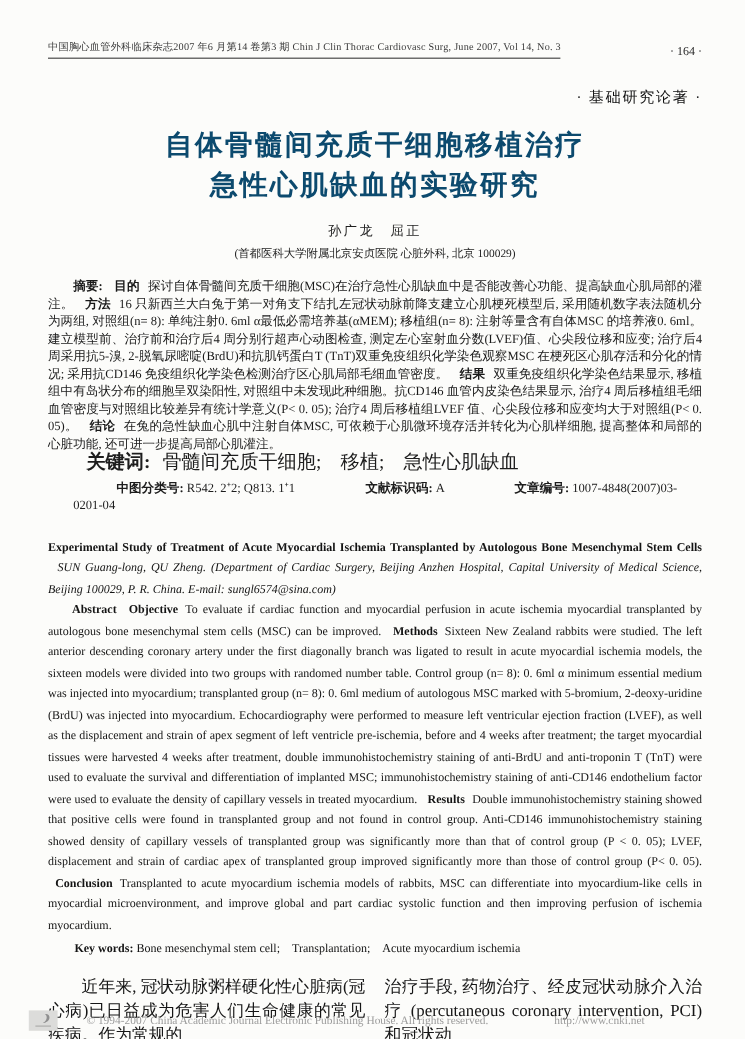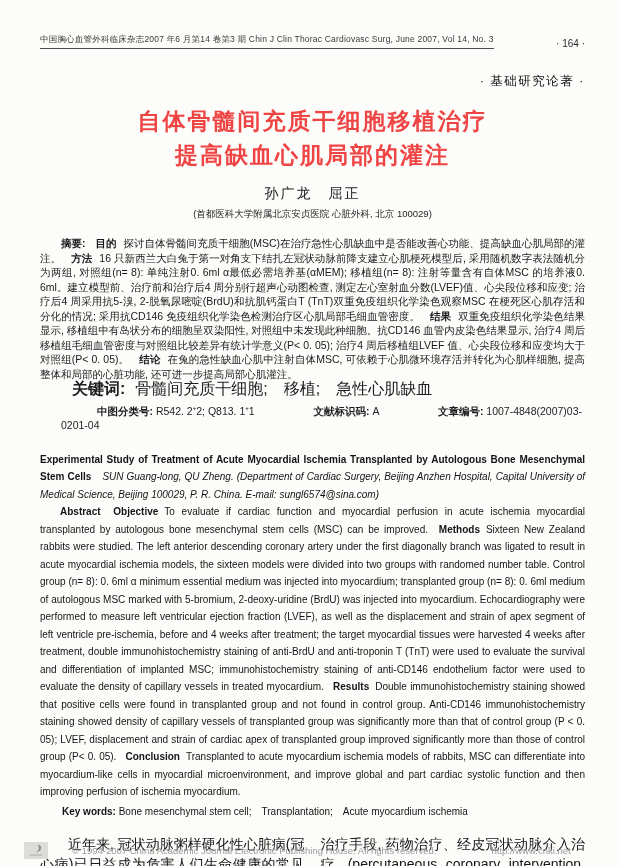--- a/index.html
+++ b/index.html
@@ -4,32 +4,32 @@
 <style>
   html,body { margin:0; padding:0; background:#e9e9e6; }
   .page {
     position:relative;
     width:621px; height:866px;
     margin:0 auto;
     background:#fcfcfa;
     overflow:hidden;
     box-sizing:border-box;
     padding:34px 36px 0 40px;
-    font-family:Liberation Sans, sans-serif;
+    font-family:Liberation Serif, serif;
     color:#1d1d1d;
   }
   
   .hdr { display:flex; justify-content:space-between; align-items:flex-end; }
   .hdr-cite { font-size:8.5px; color:#3a3a3a; border-bottom:1px solid #4a4a4a; padding-bottom:2px; letter-spacing:0.2px; }
   .hdr-page { font-size:10px; color:#2a2a2a; }
   
   .section-label { text-align:right; font-size:12.5px; margin-top:24px; letter-spacing:1.5px; color:#111; }
   
-  .title { text-align:center; font-size:23px; font-weight:700; line-height:34px; margin-top:14px; letter-spacing:2px; color:#ef4444; }
-  .authors { text-align:center; font-size:14px; margin-top:13px; letter-spacing:2px; }
+  .title { text-align:center; font-size:23px; font-weight:700; line-height:34px; margin-top:14px; letter-spacing:2px; color:#0c4a6e; }
+  .authors { text-align:center; font-size:11px; margin-top:13px; letter-spacing:2px; }
   .affil { text-align:center; font-size:9.5px; margin-top:5px; color:#242424; }
   
   .abs-cn { margin:15px 0 0 0; font-size:10.5px; line-height:14.5px; text-align:justify; text-indent:2em; color:#191919; }
   .abs-cn .lbl { font-weight:700; }
   .abs-cn .seclbl { font-weight:700; margin:0 7px; }
   .kw-line { margin:1px 0 0 0; font-size:16px; line-height:14.5px; padding-left:2em; }
   .kw-line .lbl { font-weight:700; margin-right:10px; }
   .clc-line { margin:7px 0 0 0; font-size:10.5px; line-height:14.5px; padding-left:2em; }
   .clc-line .lbl { font-weight:700;padding-left:36px; }
   .clc-group { margin-right:20px; }
@@ -67,21 +67,21 @@
       <span>中国胸心血管外科临床杂志2007 年6 月第14 卷第3 期</span>
       <span>Chin J Clin Thorac Cardiovasc Surg, June 2007, Vol 14, No. 3</span>
     </span>
     <span class="hdr-page">· 164 ·</span>
   </div>
 
   <div class="section-label">· 基础研究论著 ·</div>
 
   <div class="title">
     <div>自体骨髓间充质干细胞移植治疗</div>
-    <div>提高缺血心肌局部的灌注</div>
+    <div>急性心肌缺血的实验研究</div>
   </div>
 
   <div class="authors">孙广龙　屈正</div>
   <div class="affil">(首都医科大学附属北京安贞医院 心脏外科, 北京 100029)</div>
 
   <p class="abs-cn">
     <span class="lbl">摘要:</span>
     <span class="seclbl">目的</span><span>探讨自体骨髓间充质干细胞(MSC)在治疗急性心肌缺血中是否能改善心功能、提高缺血心肌局部的灌注。</span>
     <span class="seclbl">方法</span><span>16 只新西兰大白兔于第一对角支下结扎左冠状动脉前降支建立心肌梗死模型后, 采用随机数字表法随机分为两组, 对照组(n= 8): 单纯注射0. 6ml α最低必需培养基(αMEM); 移植组(n= 8): 注射等量含有自体MSC 的培养液0. 6ml。建立模型前、治疗前和治疗后4 周分别行超声心动图检查, 测定左心室射血分数(LVEF)值、心尖段位移和应变; 治疗后4 周采用抗5-溴, 2-脱氧尿嘧啶(BrdU)和抗肌钙蛋白T (TnT)双重免疫组织化学染色观察MSC 在梗死区心肌存活和分化的情况; 采用抗CD146 免疫组织化学染色检测治疗区心肌局部毛细血管密度。</span>
     <span class="seclbl">结果</span><span>双重免疫组织化学染色结果显示, 移植组中有岛状分布的细胞呈双染阳性, 对照组中未发现此种细胞。抗CD146 血管内皮染色结果显示, 治疗4 周后移植组毛细血管密度与对照组比较差异有统计学意义(P&lt; 0. 05); 治疗4 周后移植组LVEF 值、心尖段位移和应变均大于对照组(P&lt; 0. 05)。</span>

